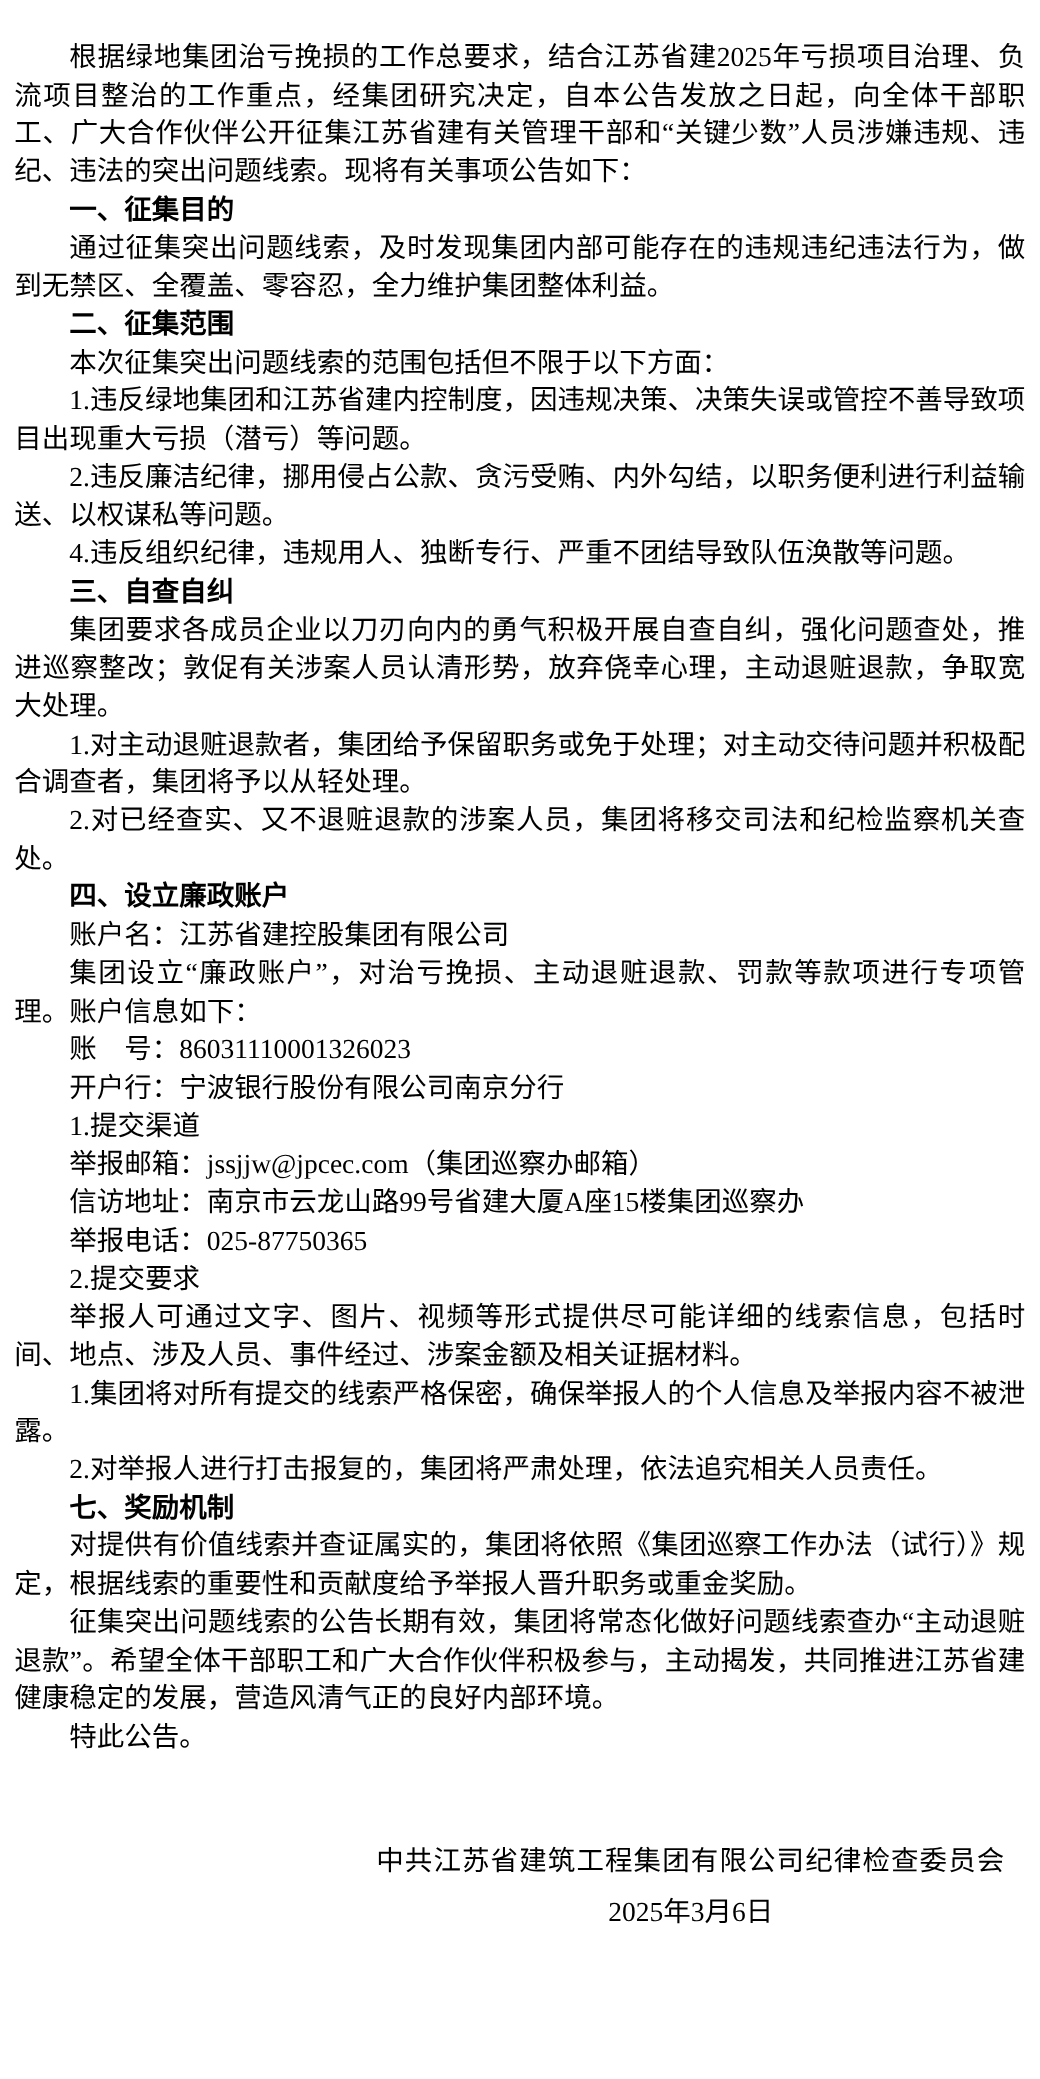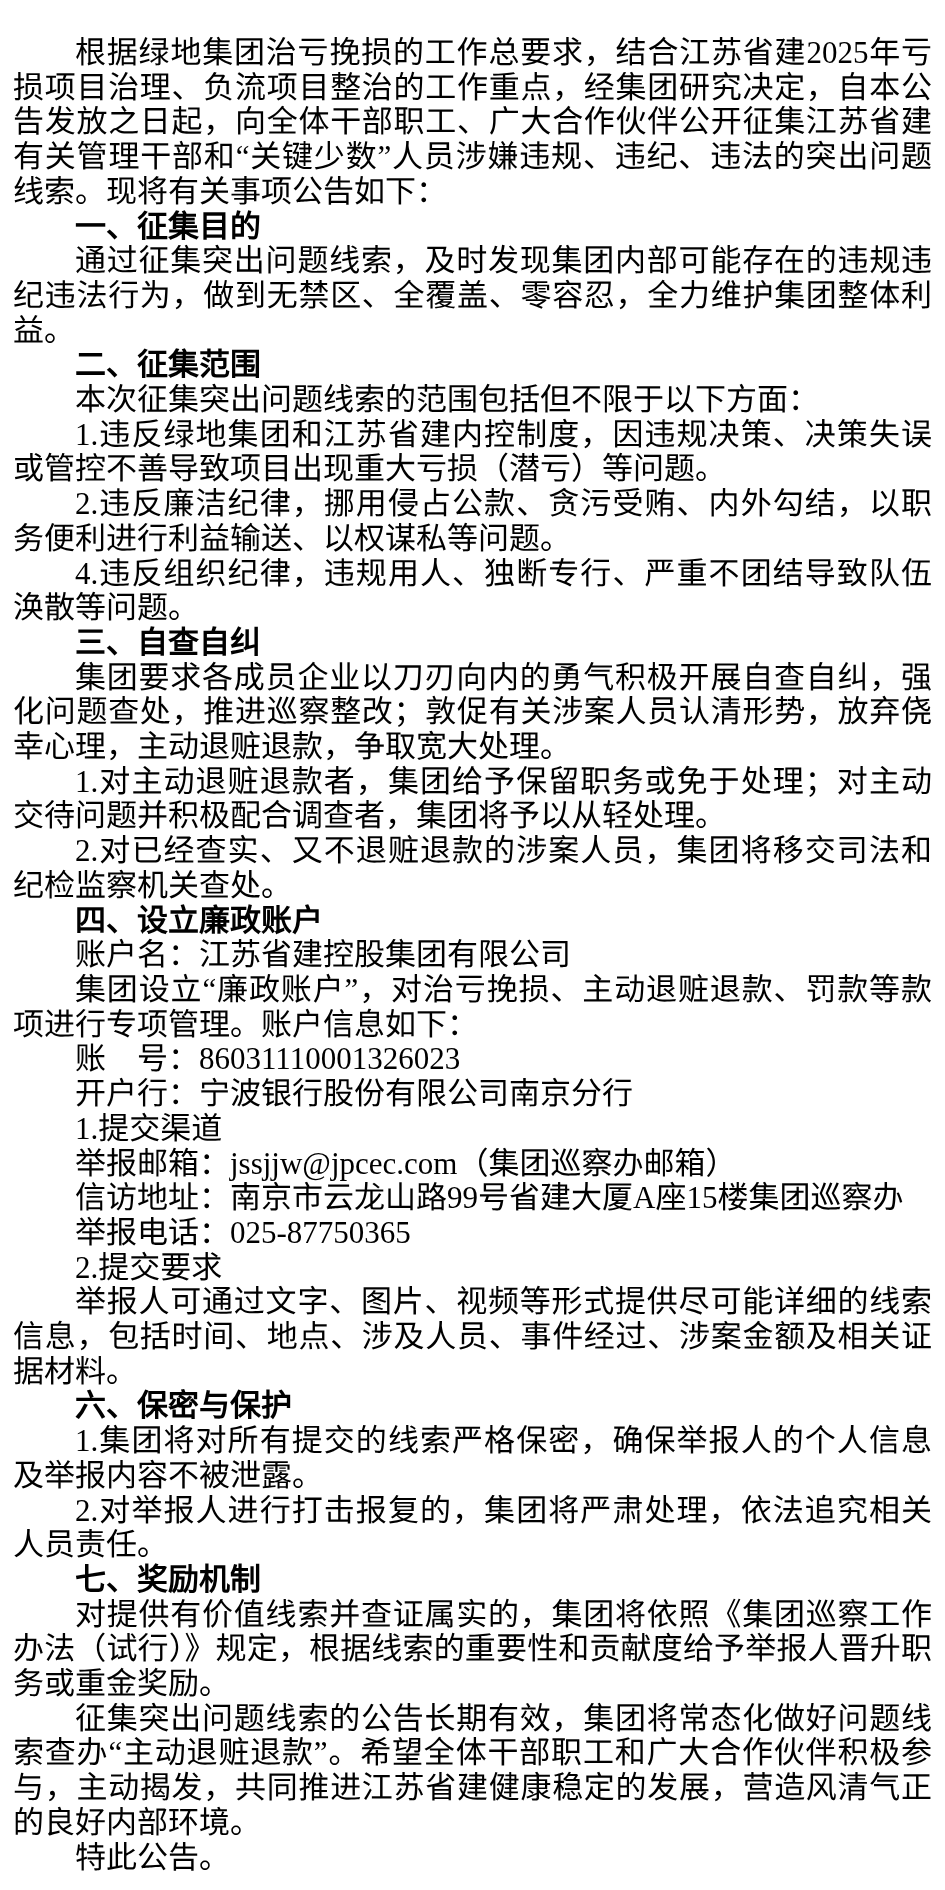--- a/index.html
+++ b/index.html
@@ -10,21 +10,21 @@
   .page {
     position: relative;
     width: 945px;
     height: 1890px;
     box-sizing: border-box;
     padding: 36px 13px 16px 13px;
     overflow: hidden;
     background: #ffffff;
     color: #000000;
     font-family: "Liberation Serif", "DejaVu Serif", serif;
-    font-size: 31px;
+    font-size: 25px;
     line-height: 34.7px;
     text-align: justify;
   }
   .page p {
     margin: 0;
     padding: 0;
     text-indent: 2em;
     text-justify: inter-ideograph;
   }
   .heading {
@@ -69,21 +69,20 @@
       <p>账户名：江苏省建控股集团有限公司</p>
       <p>集团设立“廉政账户”，对治亏挽损、主动退赃退款、罚款等款项进行专项管理。账户信息如下：</p>
       <p>账　号：86031110001326023</p>
       <p>开户行：宁波银行股份有限公司南京分行</p>
       <p>1.提交渠道</p>
       <p>举报邮箱：jssjjw@jpcec.com（集团巡察办邮箱）</p>
       <p>信访地址：南京市云龙山路99号省建大厦A座15楼集团巡察办</p>
       <p>举报电话：025-87750365</p>
       <p>2.提交要求</p>
       <p>举报人可通过文字、图片、视频等形式提供尽可能详细的线索信息，包括时间、地点、涉及人员、事件经过、涉案金额及相关证据材料。</p>
-      <p class="heading">六、保密与保护</p>
       <p>1.集团将对所有提交的线索严格保密，确保举报人的个人信息及举报内容不被泄露。</p>
       <p>2.对举报人进行打击报复的，集团将严肃处理，依法追究相关人员责任。</p>
       <p class="heading">七、奖励机制</p>
       <p>对提供有价值线索并查证属实的，集团将依照《集团巡察工作办法（试行）》规定，根据线索的重要性和贡献度给予举报人晋升职务或重金奖励。</p>
       <p>征集突出问题线索的公告长期有效，集团将常态化做好问题线索查办“主动退赃退款”。希望全体干部职工和广大合作伙伴积极参与，主动揭发，共同推进江苏省建健康稳定的发展，营造风清气正的良好内部环境。</p>
     </div>
 
   <p>特此公告。</p>
 
   <div class="sig-outer">

